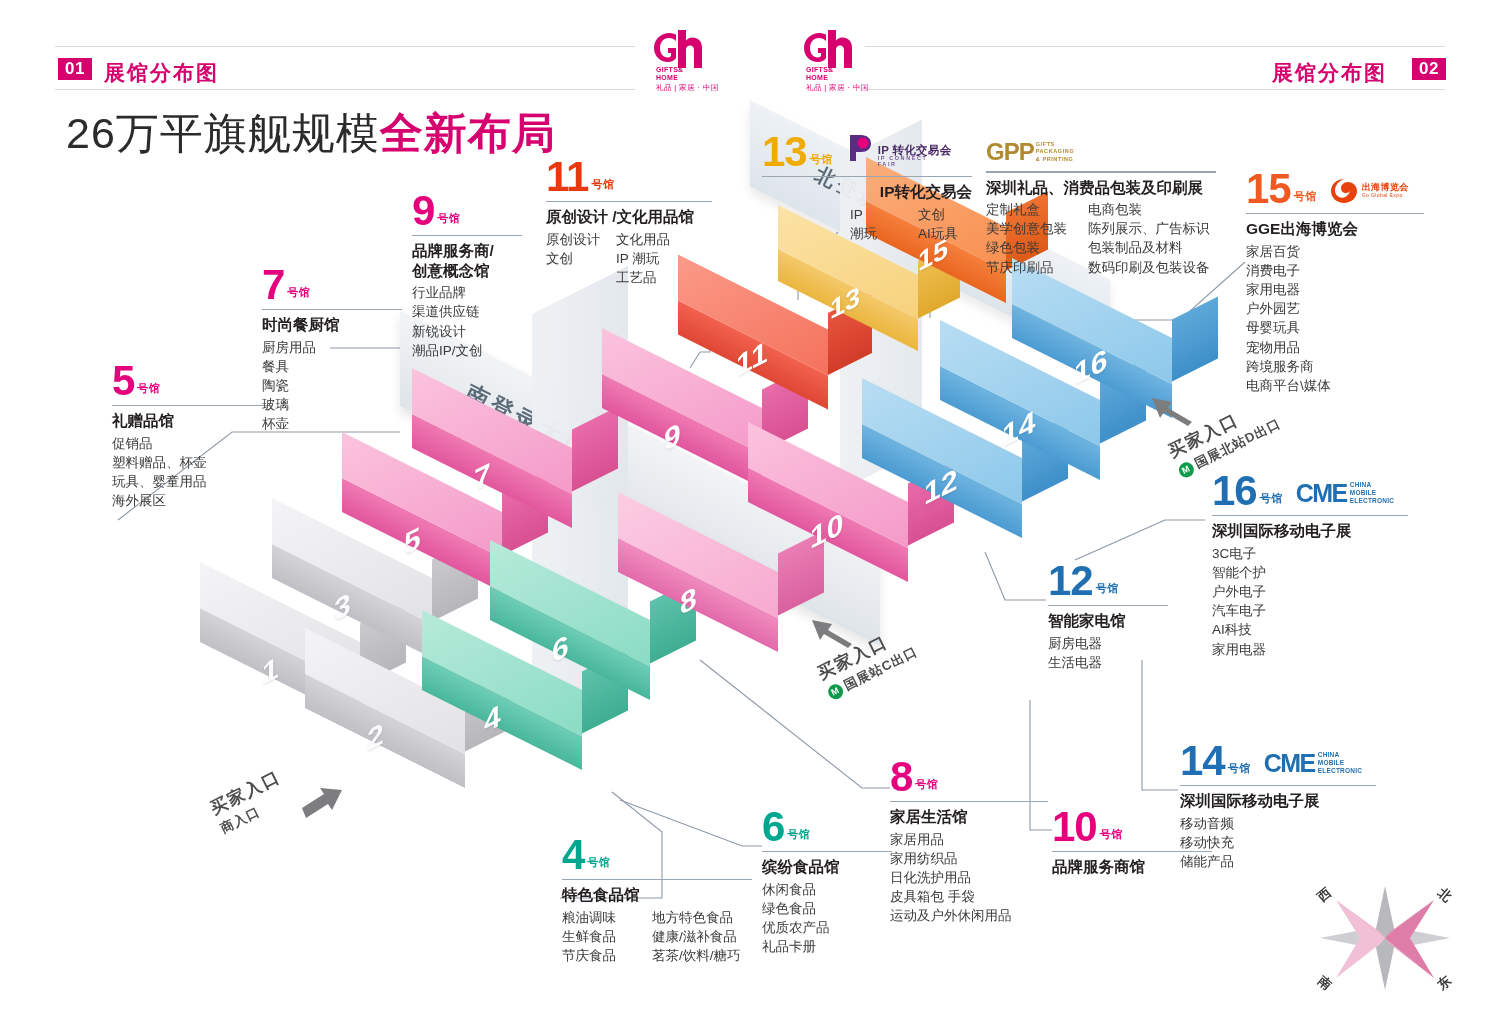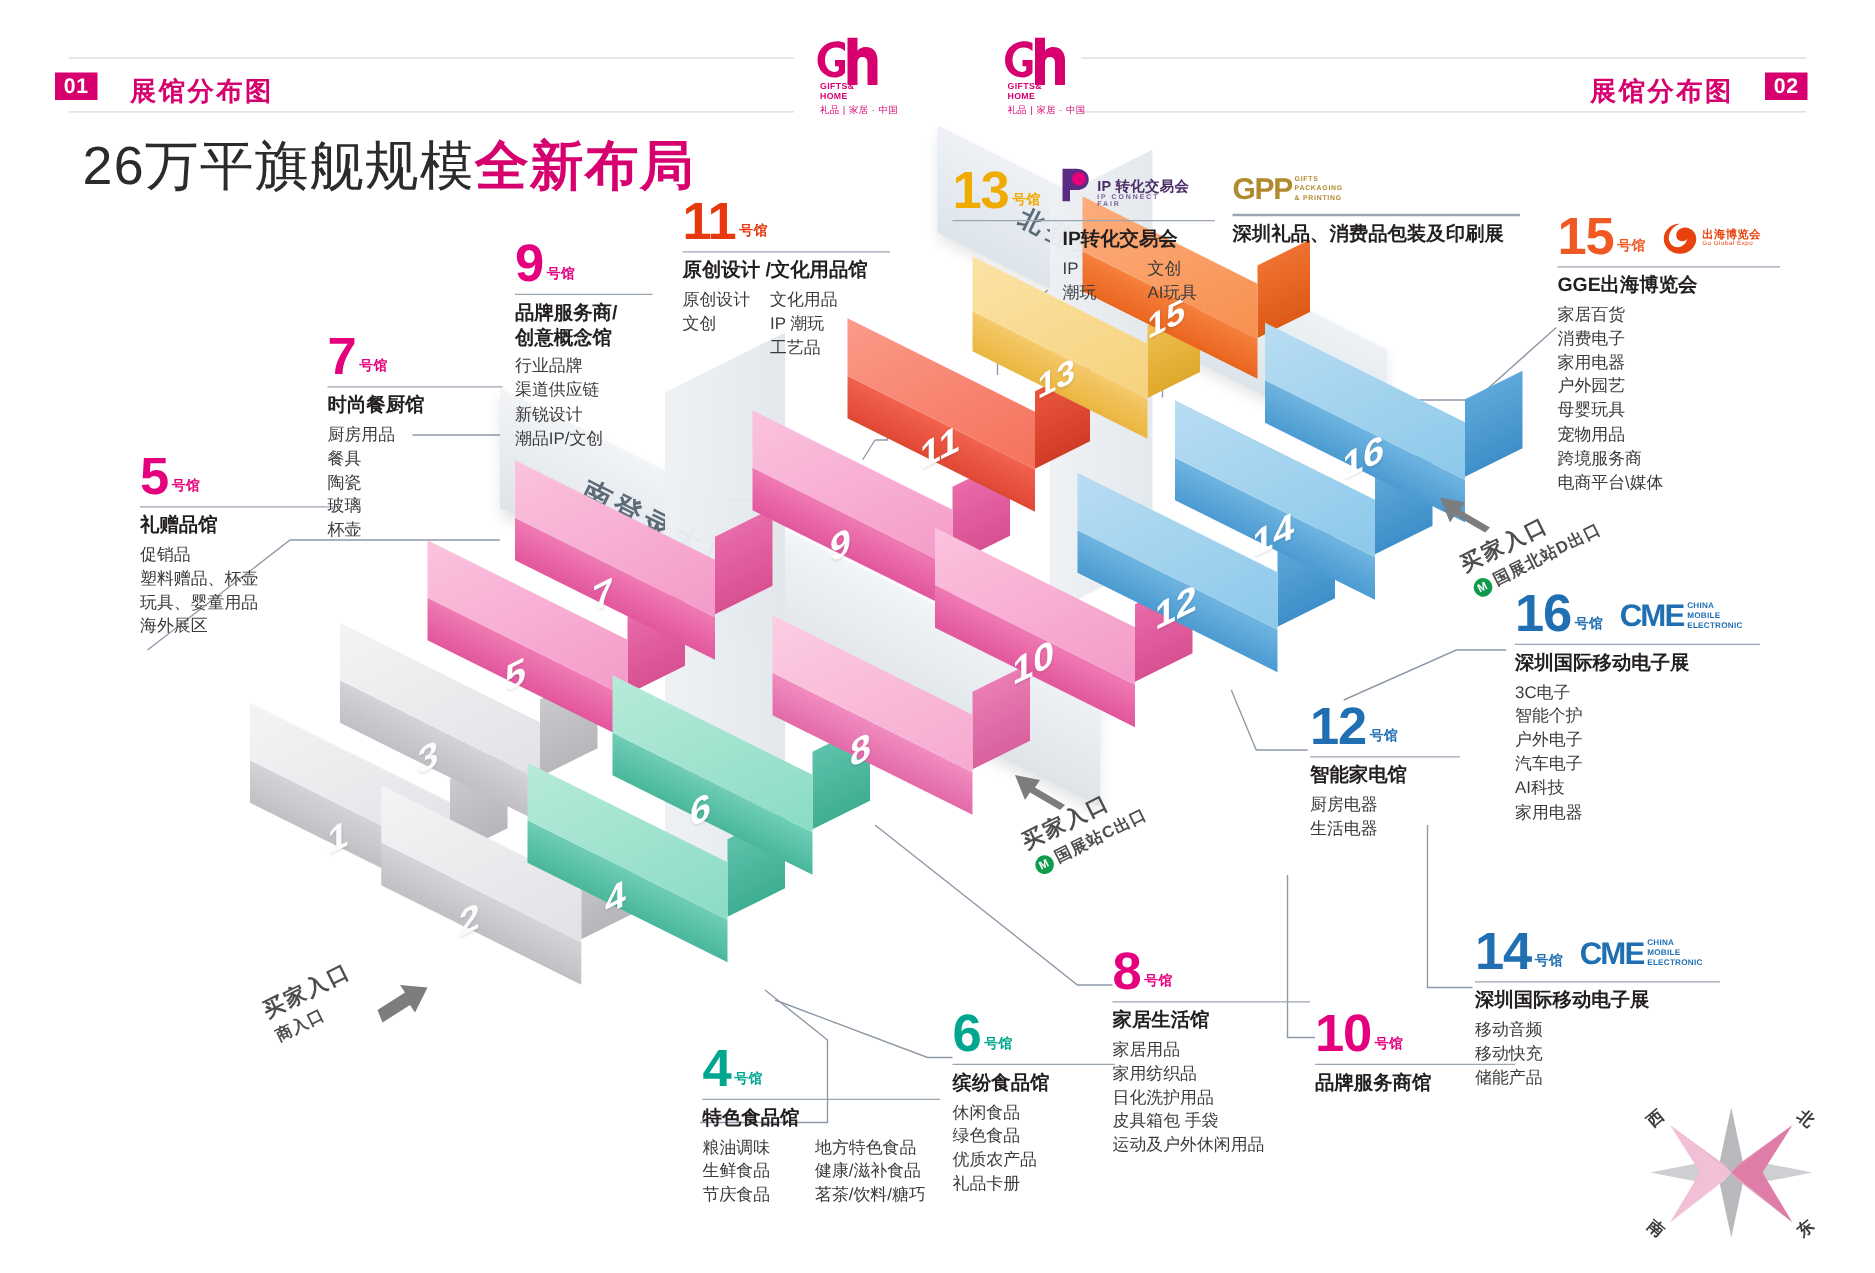--- a/index.html
+++ b/index.html
@@ -104,21 +104,21 @@
   #compass { position:absolute; left:1300px; top:878px; width:170px; height:135px; }
   #compass .cl { position:absolute; font-size:13px; font-weight:bold; color:#3a3a3a; }
 </style>
 </head>
 <body>
 
 <div id="stage">
 
   <div class="hdr-rule" style="left:55px; top:46px; width:580px;"></div>
   <div class="hdr-rule" style="left:55px; top:89px; width:580px;"></div>
-  <div class="hdr-badge" style="left:44px; top:58px;">01</div>
+  <div class="hdr-badge" style="left:58px; top:58px;">01</div>
   <div class="hdr-title" style="left:104px; top:59px;">展馆分布图</div>
 
   <div class="hdr-rule" style="left:865px; top:46px; width:580px;"></div>
   <div class="hdr-rule" style="left:865px; top:89px; width:580px;"></div>
   <div class="hdr-title" style="left:1272px; top:59px;">展馆分布图</div>
   <div class="hdr-badge" style="left:1412px; top:58px;">02</div>
 
   <div class="gh-logo" style="left:648px; top:30px;">
     <svg width="72" height="38" viewBox="0 0 72 38">
       <path d="M22 3 C12 3 6 10 6 18 C6 26 12 32 20 32 C24 32 27 30 28 28 L28 18 L20 18 L20 23 L23 23 L23 26 C22 27 21 27.5 20 27.5 C15 27.5 12 23.5 12 18 C12 12.5 15 8 21 8 C24 8 26 9 28 11 L28 4.5 C26 3.5 24 3 22 3 Z" fill="#d6006f"></path>
@@ -412,21 +412,21 @@
           </svg>
         </span>
         <span class="iptxt">
           <div class="l1">IP 转化交易会</div>
           <div class="l2">IP CONNECT</div>
           <div class="l3">FAIR</div>
         </span>
       </span>
     </div>
     <div class="divider" style="width:100%;"></div>
-    <div class="hall-name" style="margin-left:88px;">IP转化交易会</div>
+    <div class="hall-name" style="margin-left:88px;text-align:right;">IP转化交易会</div>
     <div class="items two-col" style="margin-left:88px;">
       <div class="col" style="min-width:52px;">
         <div>IP</div>
         <div>潮玩</div>
       </div>
       <div class="col">
         <div>文创</div>
         <div>AI玩具</div>
       </div>
     </div>
@@ -438,20 +438,34 @@
         <span class="g">GPP</span>
         <span class="sub">
           <div>GIFTS</div>
           <div>PACKAGING</div>
           <div>&amp; PRINTING</div>
         </span>
       </span>
     </div>
     <div class="divider" style="width:100%; margin-top:7px;"></div>
     <div class="hall-name">深圳礼品、消费品包装及印刷展</div>
+    <div class="items two-col" style="gap:14px;">
+      <div class="col" style="min-width:88px;">
+        <div>定制礼盒</div>
+        <div>美学创意包装</div>
+        <div>绿色包装</div>
+        <div>节庆印刷品</div>
+      </div>
+      <div class="col">
+        <div>电商包装</div>
+        <div>陈列展示、广告标识</div>
+        <div>包装制品及材料</div>
+        <div>数码印刷及包装设备</div>
+      </div>
+    </div>
   </div>
 
   <div class="card" style="left:1246px; top:170px; width:200px;">
     <div class="num-row">
       <span class="num" style="color:#f05a22;">15</span>
       <span class="num-suffix" style="color:#f05a22;">号馆</span>
       <span class="logo-gge">
         <span class="swoosh">
           <svg width="28" height="26" viewBox="0 0 28 26">
             <path d="M14 1 C6 1 1 7 1 13 C1 20 7 25 14 25 C21 25 27 20 27 13 C27 8 23 4 18 4 C14 4 11 7 11 10 C11 13 13 15 16 15 C18 15 19 14 20 13 C18 19 13 21 9 19 C5 17 4 12 6 8 C8 4 11 2 14 1 Z" fill="#e8430f"></path>

